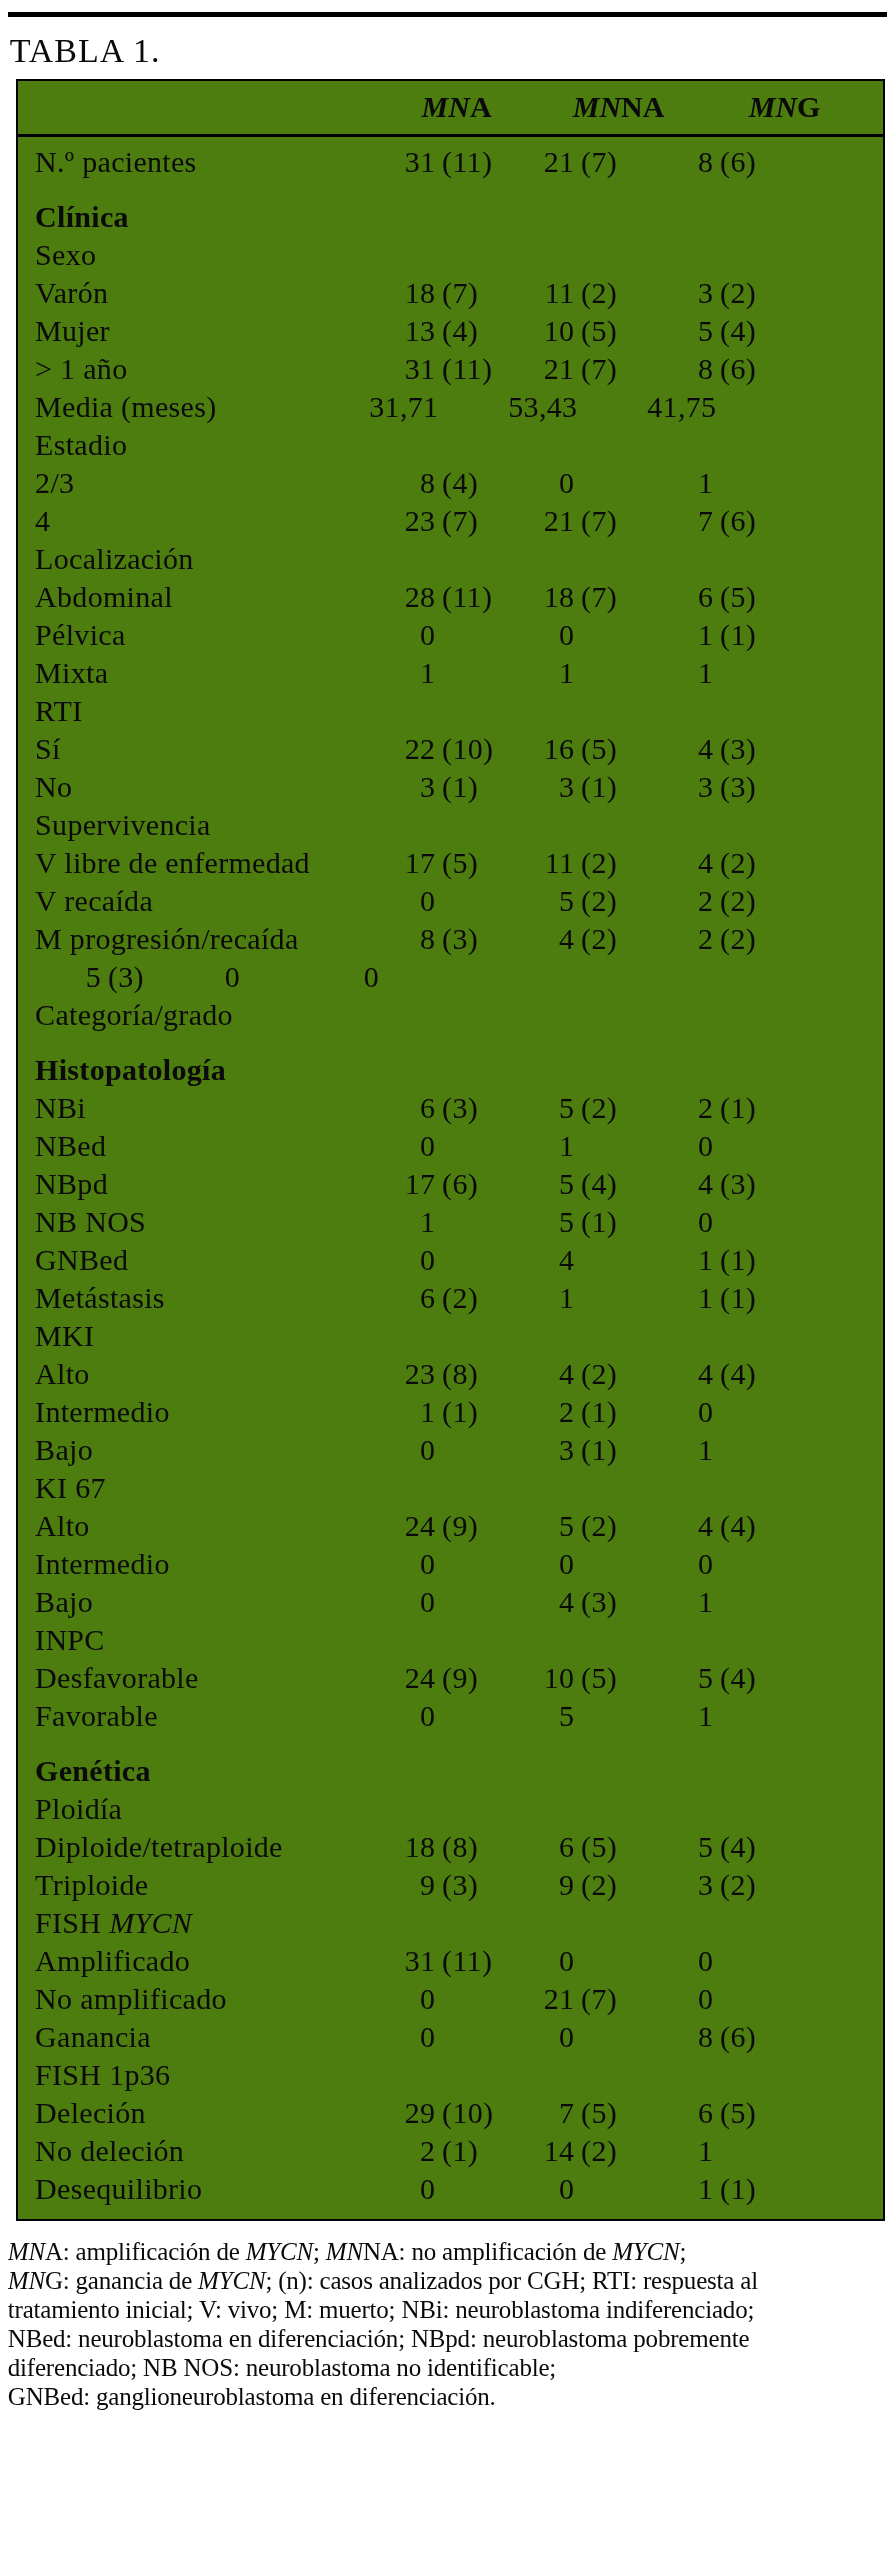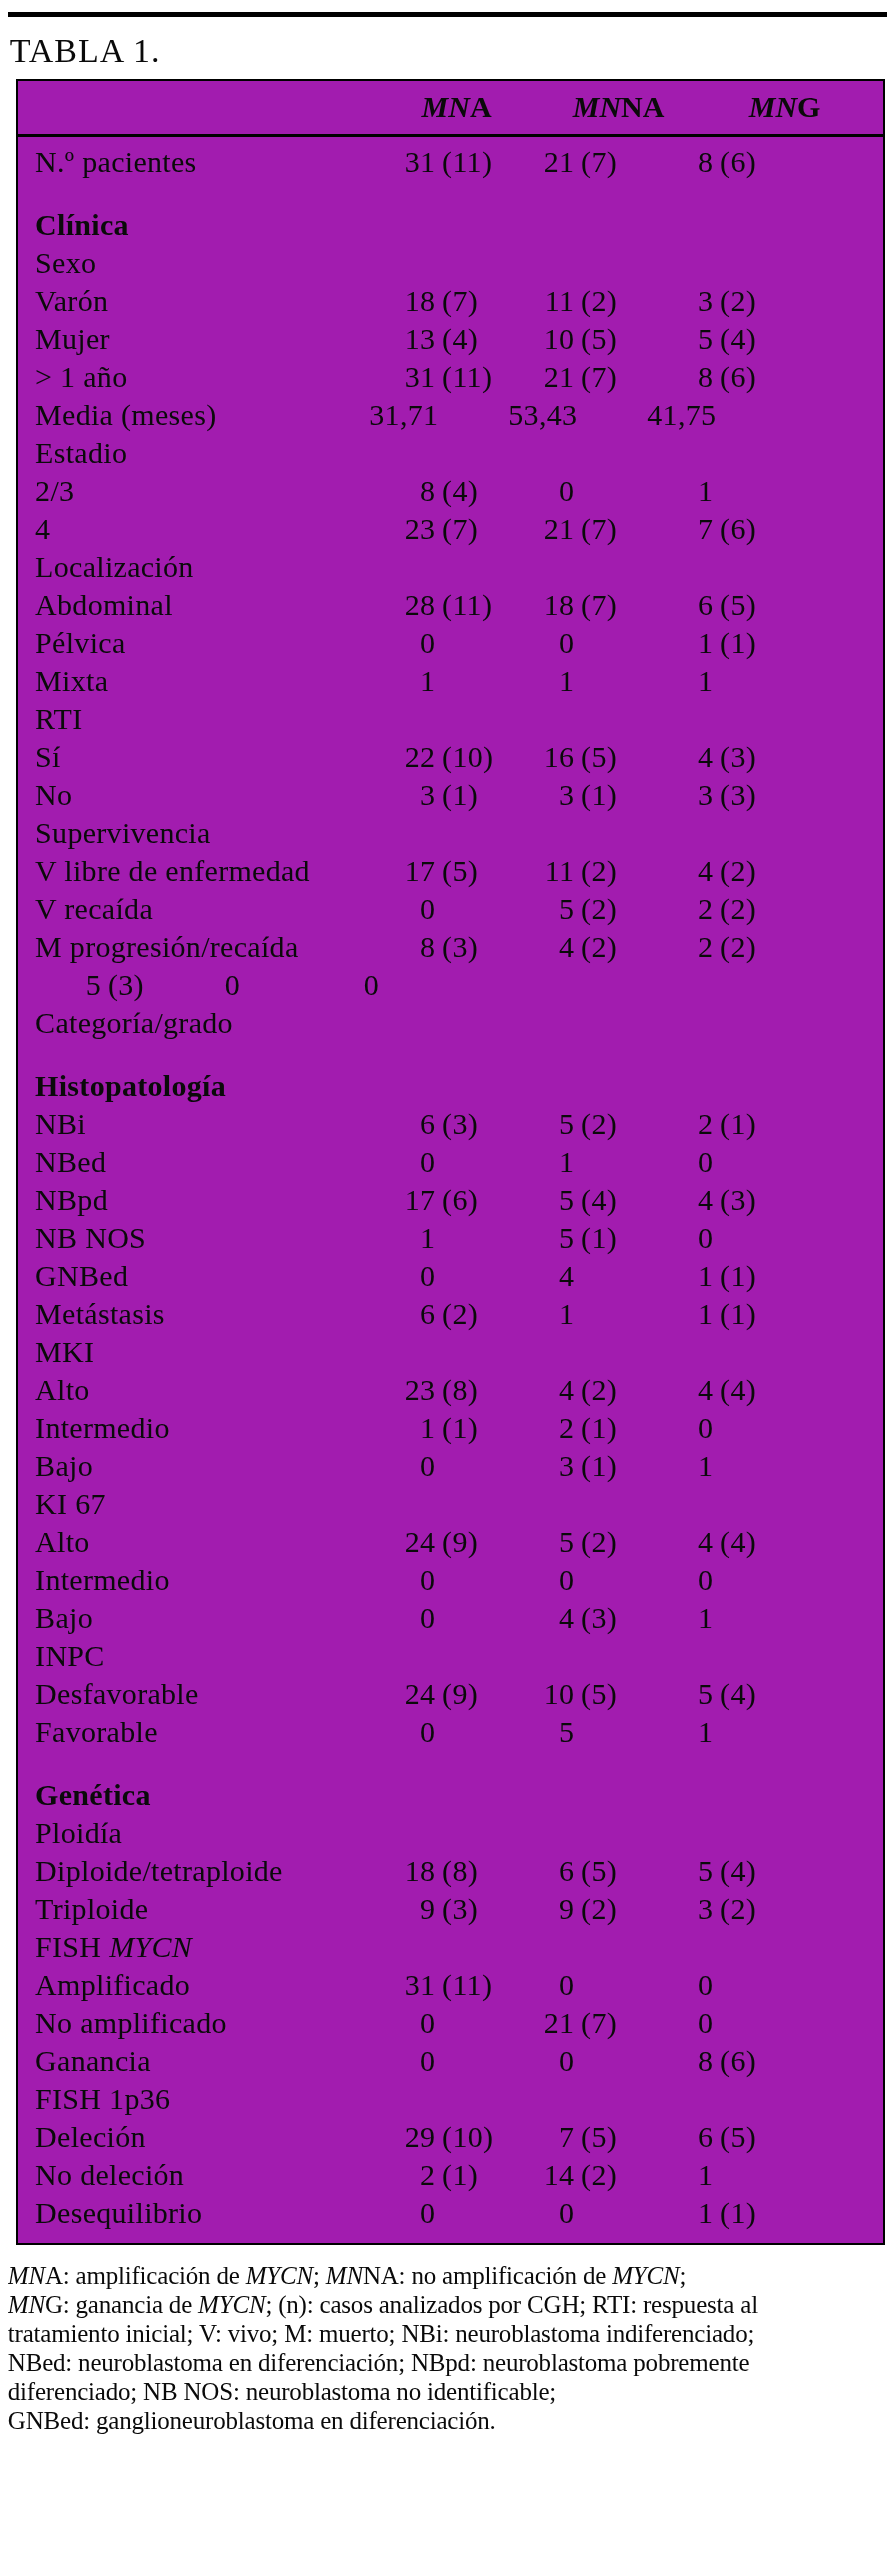--- a/index.html
+++ b/index.html
@@ -36,21 +36,21 @@
     font-weight: bold;
     font-size: 32px;
     line-height: 40px;
     letter-spacing: -0.3px;
   }
   .title-main i { font-style: italic; }
   
   .dtable {
     margin: 0 9.7px 0 15.6px;
     border: 2.9px solid #000;
-    background: #a21caf;
+    background: #4d7c0f;
   }
   .thead {
     position: relative;
     height: 56px;
     border-bottom: 3.9px solid #000;
     font-weight: bold;
     font-size: 30px;
   }
   .thead .col {
     position: absolute;
@@ -66,21 +66,21 @@
   .row {
     display: flex;
     align-items: flex-start;
     height: 38px;
     padding-left: 17.5px;
     padding-right: 97px;
     letter-spacing: 0.3px;
   }
   .row.item { }
   .row.section { font-weight: bold; }
-  .row.gap { margin-top: 25px; }
+  .row.gap { margin-top: 17px; }
   .row .label { flex: 1; white-space: nowrap; overflow: hidden; }
   .row .label i { font-style: italic; }
   .vals { display: flex; flex: none; }
   .cell { width: 139px; display: flex; white-space: nowrap; }
   .cell .num { width: 66px; text-align: right; }
   .cell .par { flex: 1; text-align: left; padding-left: 6.8px; }
   
   .footnotes {
     margin: 15.6px 7.8px 0 7.8px;
     font-size: 25px;

